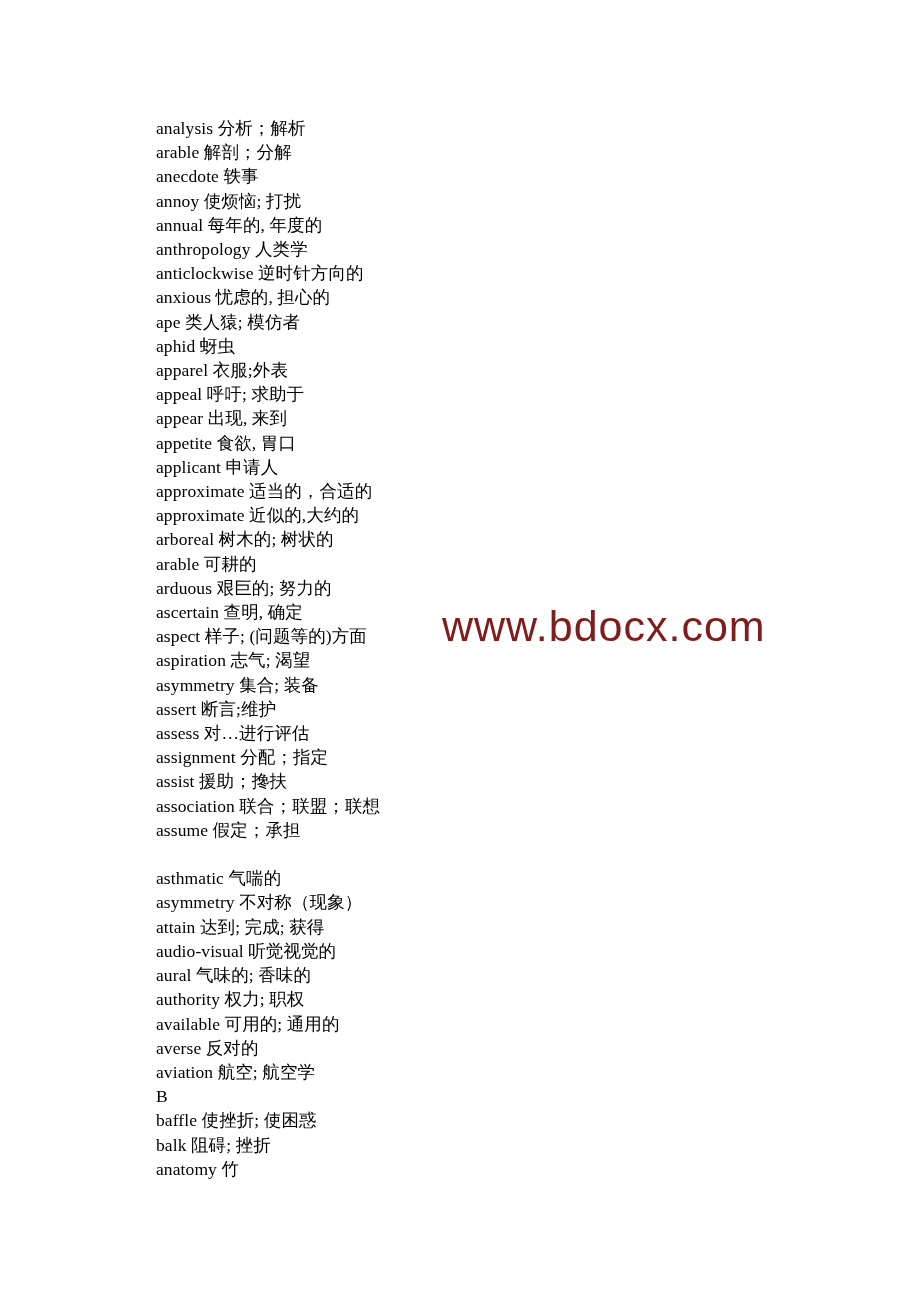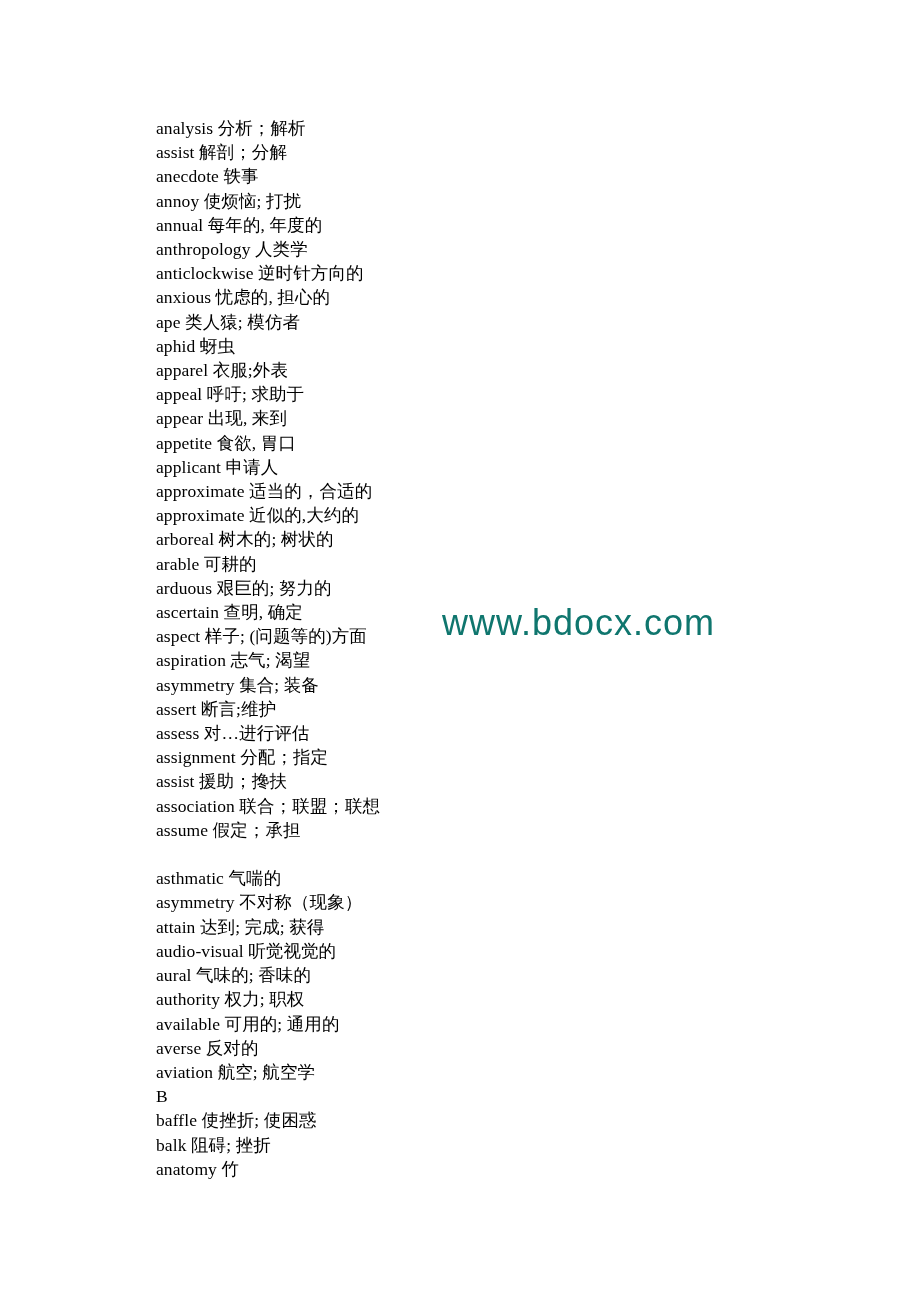--- a/index.html
+++ b/index.html
@@ -35,38 +35,38 @@
     letter-spacing: 0.1px;
   }
   .entry.blank {
     height: 24.2px;
   }
   .watermark {
     position: absolute;
     left: 442px;
     top: 602px;
     font-family: "Liberation Sans", "DejaVu Sans", sans-serif;
-    font-size: 36px;
+    font-size: 43px;
     font-weight: normal;
-    color: #0f766e;
+    color: #7f1d1d;
     letter-spacing: 1px;
     white-space: nowrap;
     user-select: none;
     z-index: 0;
   }
   .content { z-index: 1; }
 </style>
 </head>
 <body>
 
 <div class="page">
   <div class="watermark">www.bdocx.com</div>
   <div class="content">
       <div class="entry">analysis 分析；解析</div>
-      <div class="entry">assist 解剖；分解</div>
+      <div class="entry">arable 解剖；分解</div>
       <div class="entry">anecdote 轶事</div>
       <div class="entry">annoy 使烦恼; 打扰</div>
       <div class="entry">annual 每年的, 年度的</div>
       <div class="entry">anthropology 人类学</div>
       <div class="entry">anticlockwise 逆时针方向的</div>
       <div class="entry">anxious 忧虑的, 担心的</div>
       <div class="entry">ape 类人猿; 模仿者</div>
       <div class="entry">aphid 蚜虫</div>
       <div class="entry">apparel 衣服;外表</div>
       <div class="entry">appeal 呼吁; 求助于</div>

